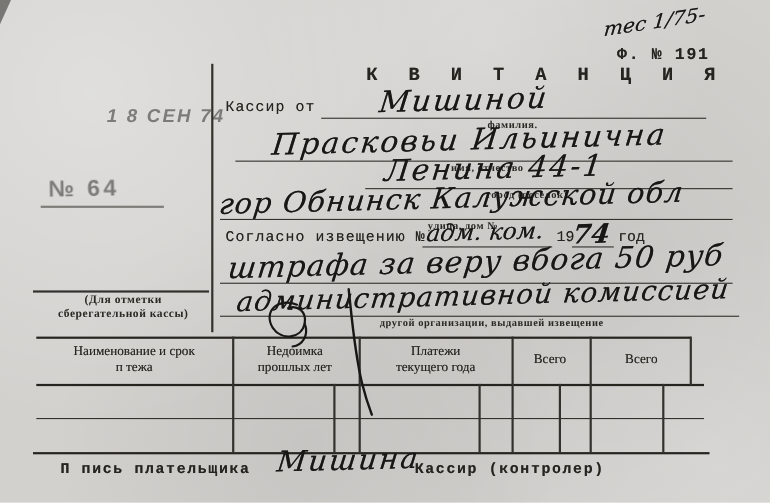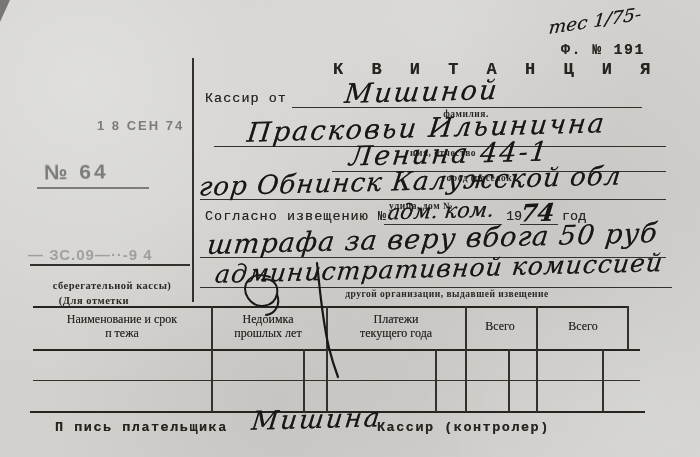--- a/index.html
+++ b/index.html
@@ -81,26 +81,25 @@
 
   <div class="corner"></div>
 
   <div class="abs hw" style="left:550px;top:10px;font-size:18px;transform:skewX(-14deg) rotate(-9deg);">тес 1/75-</div>
   <div class="abs printed" style="left:561px;top:42px;font-size:15px;font-weight:bold;letter-spacing:1.5px;">Ф. № 191</div>
 
   <div class="abs printed title" style="left:333px;top:60px;">К В И Т А Н Ц И Я</div>
 
   <div class="vline" style="left:192px;top:58px;height:244px;"></div>
 
-  <div class="abs stamp faded" style="left:97px;top:118px;font-size:13px;letter-spacing:2px;">1 8 СЕН 74</div>
+  <div class="abs stamp faded" style="left:97px;top:96px;font-size:17px;letter-spacing:2px;font-style:italic;">1 8 СЕН 74</div>
   <div class="abs stamp faded" style="left:44px;top:160px;font-size:21px;letter-spacing:3px;transform:rotate(-1deg);">№   64</div>
   <div class="hline faded" style="left:37px;top:187px;width:112px;height:2px;"></div>
-  <div class="abs stamp very-faint" style="left:28px;top:246px;font-size:15px;letter-spacing:1px;">— ЗС.09—··-9 4</div>
   <div class="hline" style="left:30px;top:264px;width:160px;height:2px;"></div>
-  <div class="abs small-label" style="left:94px;top:267px;font-size:10.5px;margin-top:28px;">(Для отметки</div>
+  <div class="abs small-label" style="left:112px;top:267px;font-size:10.5px;">(Для отметки</div>
   <div class="abs small-label" style="left:112px;top:280px;font-size:10.5px;">сберегательной кассы)</div>
 
   <div class="abs printed" style="left:205px;top:91px;font-size:13.5px;letter-spacing:1px;">Кассир от</div>
   <div class="hline" style="left:292px;top:107px;width:350px;"></div>
   <div class="abs hw" style="left:345px;top:76px;font-size:27px;letter-spacing:2px;">Мишиной</div>
   <div class="abs small-label" style="left:466px;top:109px;">фамилия.</div>
 
   <div class="hline" style="left:214px;top:146px;width:452px;"></div>
   <div class="abs hw" style="left:248px;top:112px;font-size:27px;letter-spacing:2px;">Прасковьи  Ильинична</div>
   <div class="abs small-label" style="left:443px;top:148px;">имя, отчество</div>

